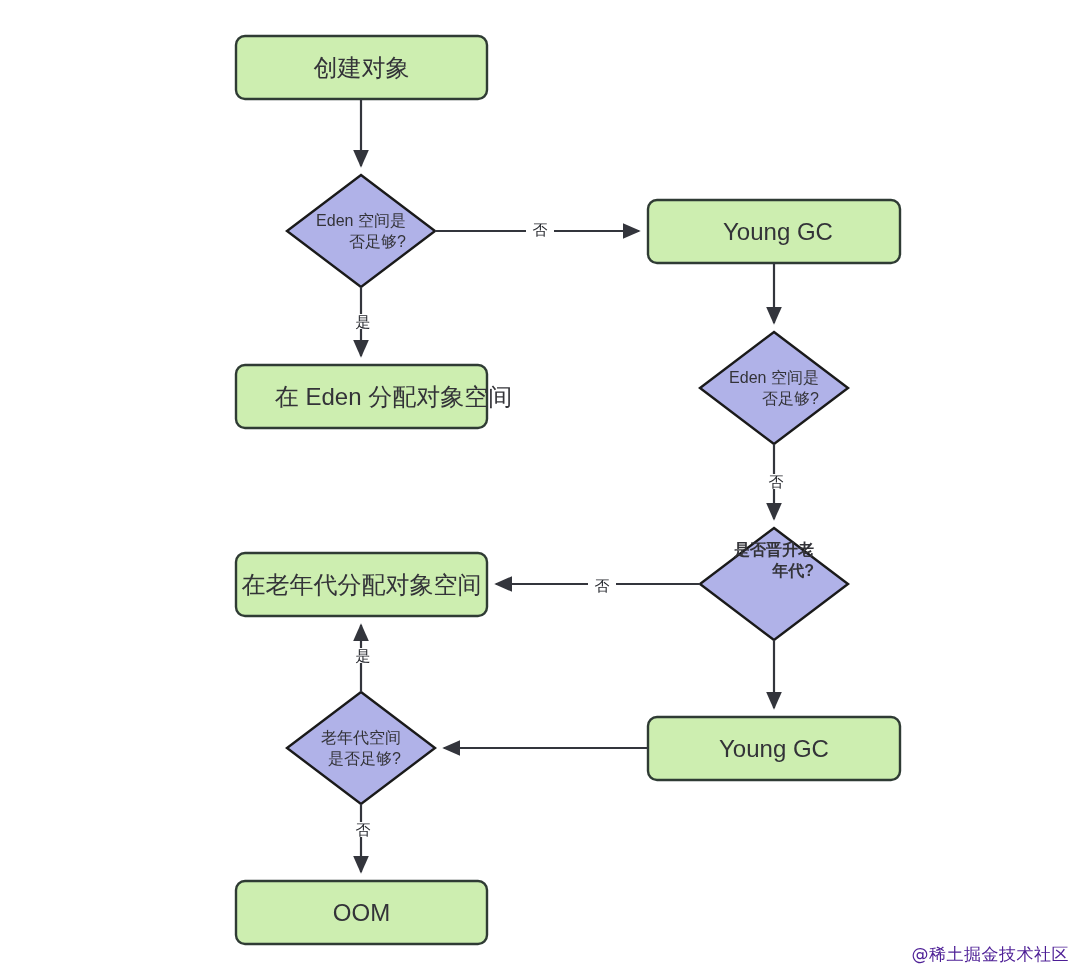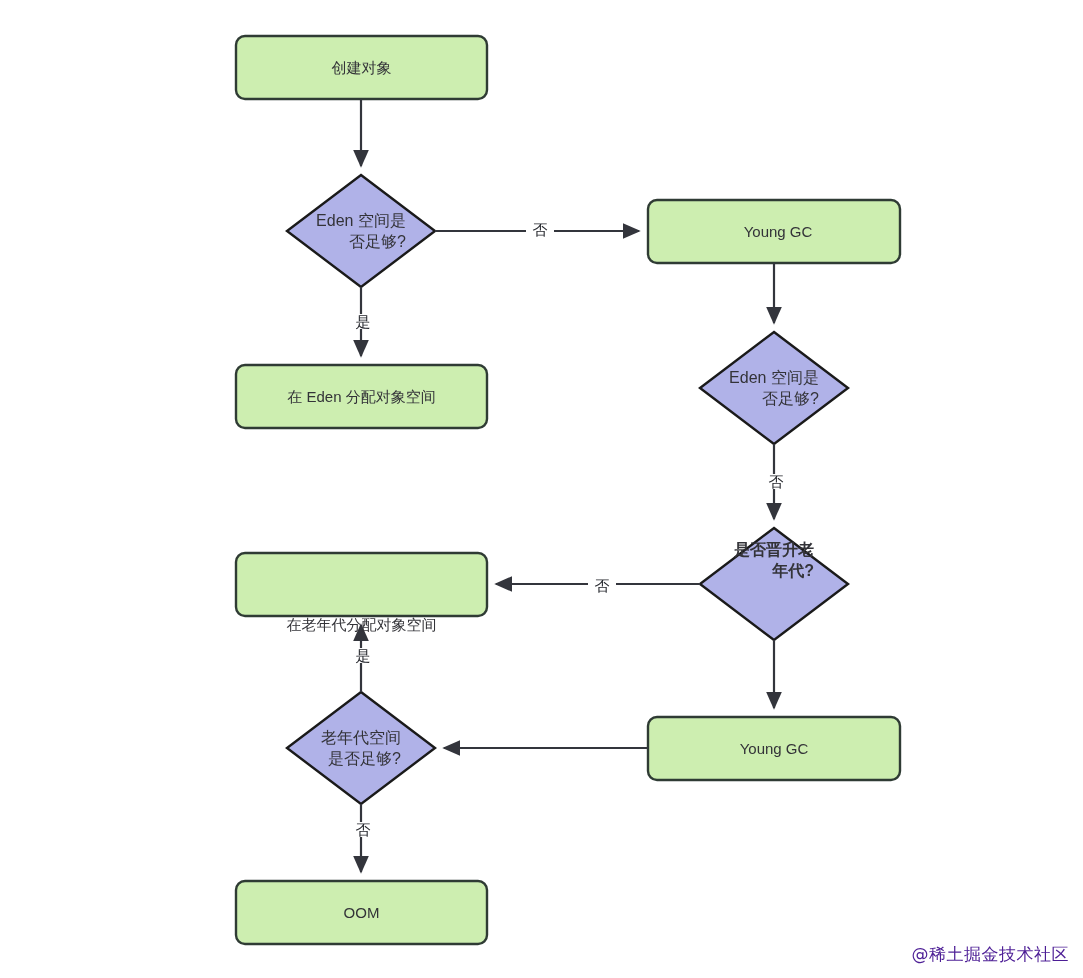--- a/index.html
+++ b/index.html
@@ -29,21 +29,21 @@
     display: flex;
     align-items: center;
     justify-content: center;
     text-align: center;
     color: #333338;
     pointer-events: none;
     line-height: 1.32;
     white-space: pre-line;
   }
   .label-process {
-    font-size: 15px;
+    font-size: 24px;
     border-radius: 23px;
   }
   .label-decision {
     font-size: 16px;
     text-align: right;
   }
   .edge-label {
     position: absolute;
     font-size: 15px;
     color: #23252b;
@@ -137,31 +137,31 @@
 
       <path d="M361,804 L361,872" marker-end="url(#arrowhead)"></path>
     </g>
   </svg>
 
   <div class="node-label label-process" style="left:236px; top:36px; width:251px; height:63px;">创建对象</div>
 
   <div class="node-label label-decision" style="left:287px; top:175px; width:148px; height:112px;">Eden 空间是
 否足够?</div>
 
-  <div class="node-label label-process" style="left:236px; top:365px; width:251px; height:63px;">在 Eden 分配对象空间</div>
+  <div class="node-label label-process" style="left:236px; top:365px; width:251px; height:63px;padding-left:32px;">在 Eden 分配对象空间</div>
 
   <div class="node-label label-process" style="left:652px; top:200px; width:252px; height:63px;">Young GC</div>
 
   <div class="node-label label-decision" style="left:700px; top:332px; width:148px; height:112px;">Eden 空间是
 否足够?</div>
 
   <div class="node-label label-decision" style="left:700px; top:504px; width:148px; height:112px;font-weight:bold;">是否晋升老
 年代?</div>
 
-  <div class="node-label label-process" style="left:236px; top:553px; width:251px; height:63px;margin-top:40px;">在老年代分配对象空间</div>
+  <div class="node-label label-process" style="left:236px; top:553px; width:251px; height:63px;">在老年代分配对象空间</div>
 
   <div class="node-label label-process" style="left:648px; top:717px; width:252px; height:63px;">Young GC</div>
 
   <div class="node-label label-decision" style="left:287px; top:692px; width:148px; height:112px;">老年代空间
 是否足够?</div>
 
   <div class="node-label label-process" style="left:236px; top:881px; width:251px; height:63px;">OOM</div>
 
   <div class="edge-label" style="left:526px; top:222px; width:24px;">否</div>
 

